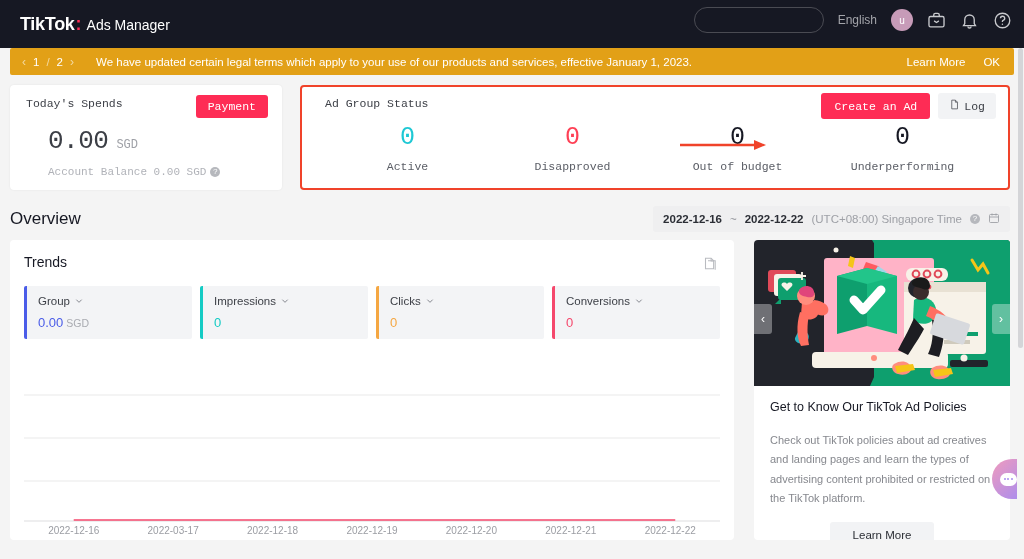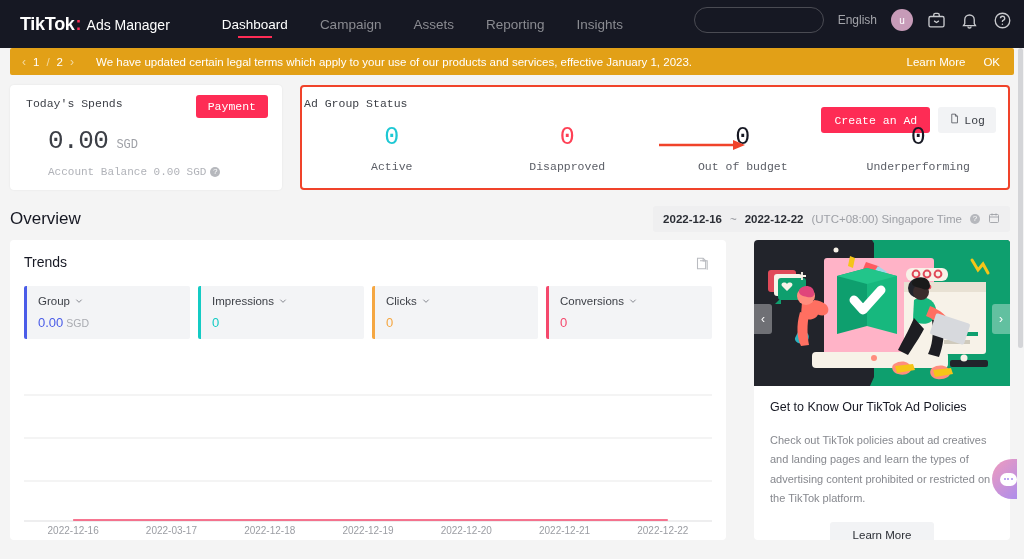--- a/index.html
+++ b/index.html
@@ -90,24 +90,24 @@
     display: flex; align-items: center; gap: 4px;
   }
   .info-dot {
     width: 10px; height: 10px; border-radius: 50%; background: #b6b8bd;
     color: #fff; font-size: 8px; line-height: 10px; text-align: center;
     display: inline-block; cursor: pointer;
   }
 
   .status-card {
     flex: 1; height: 105px; position: relative;
-    border: 2px solid #f0432a; padding: 10px 2px;
+    border: 2px solid #f0432a; padding: 10px 23px;
   }
   .status-title { font-size: 11.5px; color: #3c3f46; }
-  .status-actions { position: absolute; right: 12px; top: 20px; display: flex; gap: 8px; }
+  .status-actions { position: absolute; right: 12px; top: 6px; display: flex; gap: 8px; }
   .create-ad-btn {
     background: #fe2c55; color: #fff; border: none; border-radius: 3px;
     font-size: 11.5px; padding: 6px 13px; cursor: pointer; font-family: inherit;
   }
   .log-btn {
     background: #f2f3f5; color: #3c3f46; border: none; border-radius: 3px;
     font-size: 11.5px; padding: 6px 11px; cursor: pointer; font-family: inherit;
     display: flex; align-items: center; gap: 4px;
   }
   .status-grid {
@@ -129,21 +129,21 @@
   .date-range {
     margin-left: auto; background: #efeff0; border-radius: 3px;
     display: flex; align-items: center; gap: 8px;
     padding: 6px 10px; font-size: 11.5px; color: #3c3f46; cursor: pointer;
   }
   .dr-date { font-weight: bold; color: #2b2e35; }
   .dr-tilde { color: #8d9096; }
   .dr-tz { color: #9ea0a6; }
 
   
-  .main { display: flex; gap: 28px; padding: 0 14px 0 10px; }
+  .main { display: flex; gap: 20px; padding: 0 14px 0 10px; }
 
   .trends-card {
     flex: 1; background: #fff; border-radius: 4px; padding: 14px 14px 0 14px;
     height: 300px; position: relative;
   }
   .trends-title { font-size: 14px; color: #161823; }
   .export-icon { position: absolute; right: 16px; top: 16px; cursor: pointer; }
 
   .metrics { display: flex; gap: 8px; margin-top: 16px; }
   .metric {
@@ -210,27 +210,20 @@
 </head>
 <body>
 
 <div class="topnav">
   <div class="brand">
     <span class="brand-tiktok">TikTok</span>
       <span class="brand-colon">:</span>
     <span class="brand-sub">Ads Manager</span>
   </div>
 
-  <div class="navlinks">
-    <div class="navlink active">Dashboard</div>
-    <div class="navlink">Campaign</div>
-    <div class="navlink">Assets</div>
-    <div class="navlink">Reporting</div>
-    <div class="navlink">Insights</div>
-  </div>
 
   <div class="nav-right">
     <input class="nav-search" type="text" placeholder="" style="">
     <span class="nav-lang">English</span>
     <span class="avatar">u</span>
     <span>
       <svg class="nav-icon" viewBox="0 0 24 24" fill="none" stroke="#c9cace" stroke-width="1.7">
         <rect x="2.5" y="7" width="19" height="13" rx="2"></rect>
         <path d="M8.5 7V5a2 2 0 0 1 2-2h3a2 2 0 0 1 2 2v2"></path>
         <path d="M9 12.5l3 2 3-2"></path>

